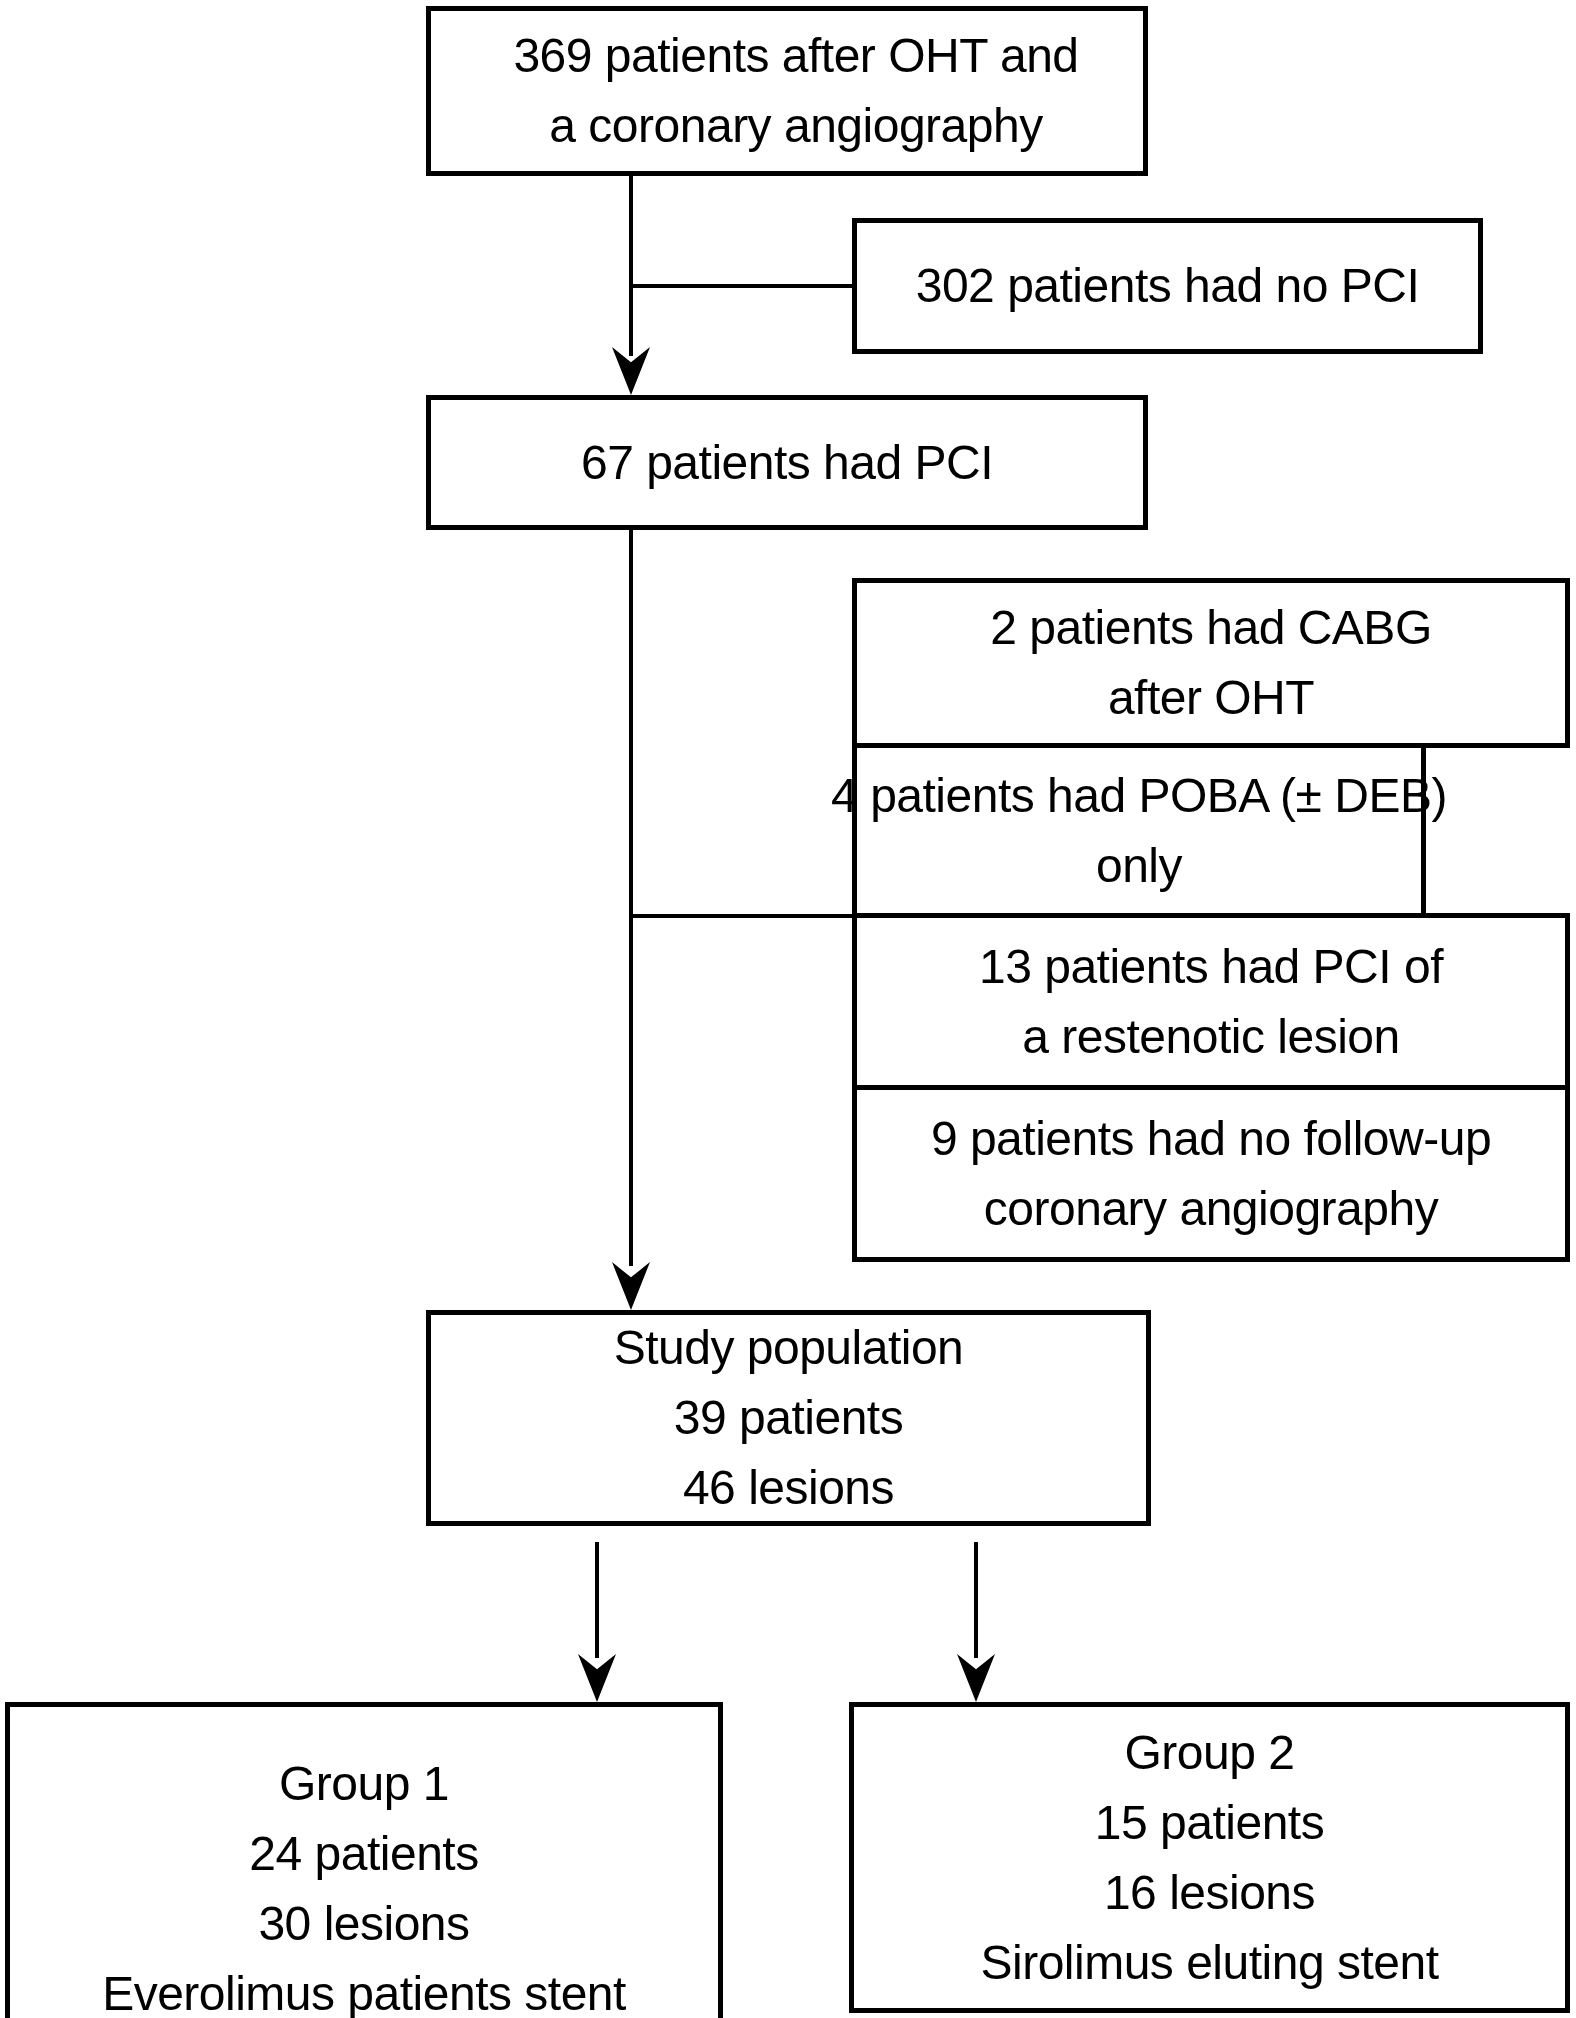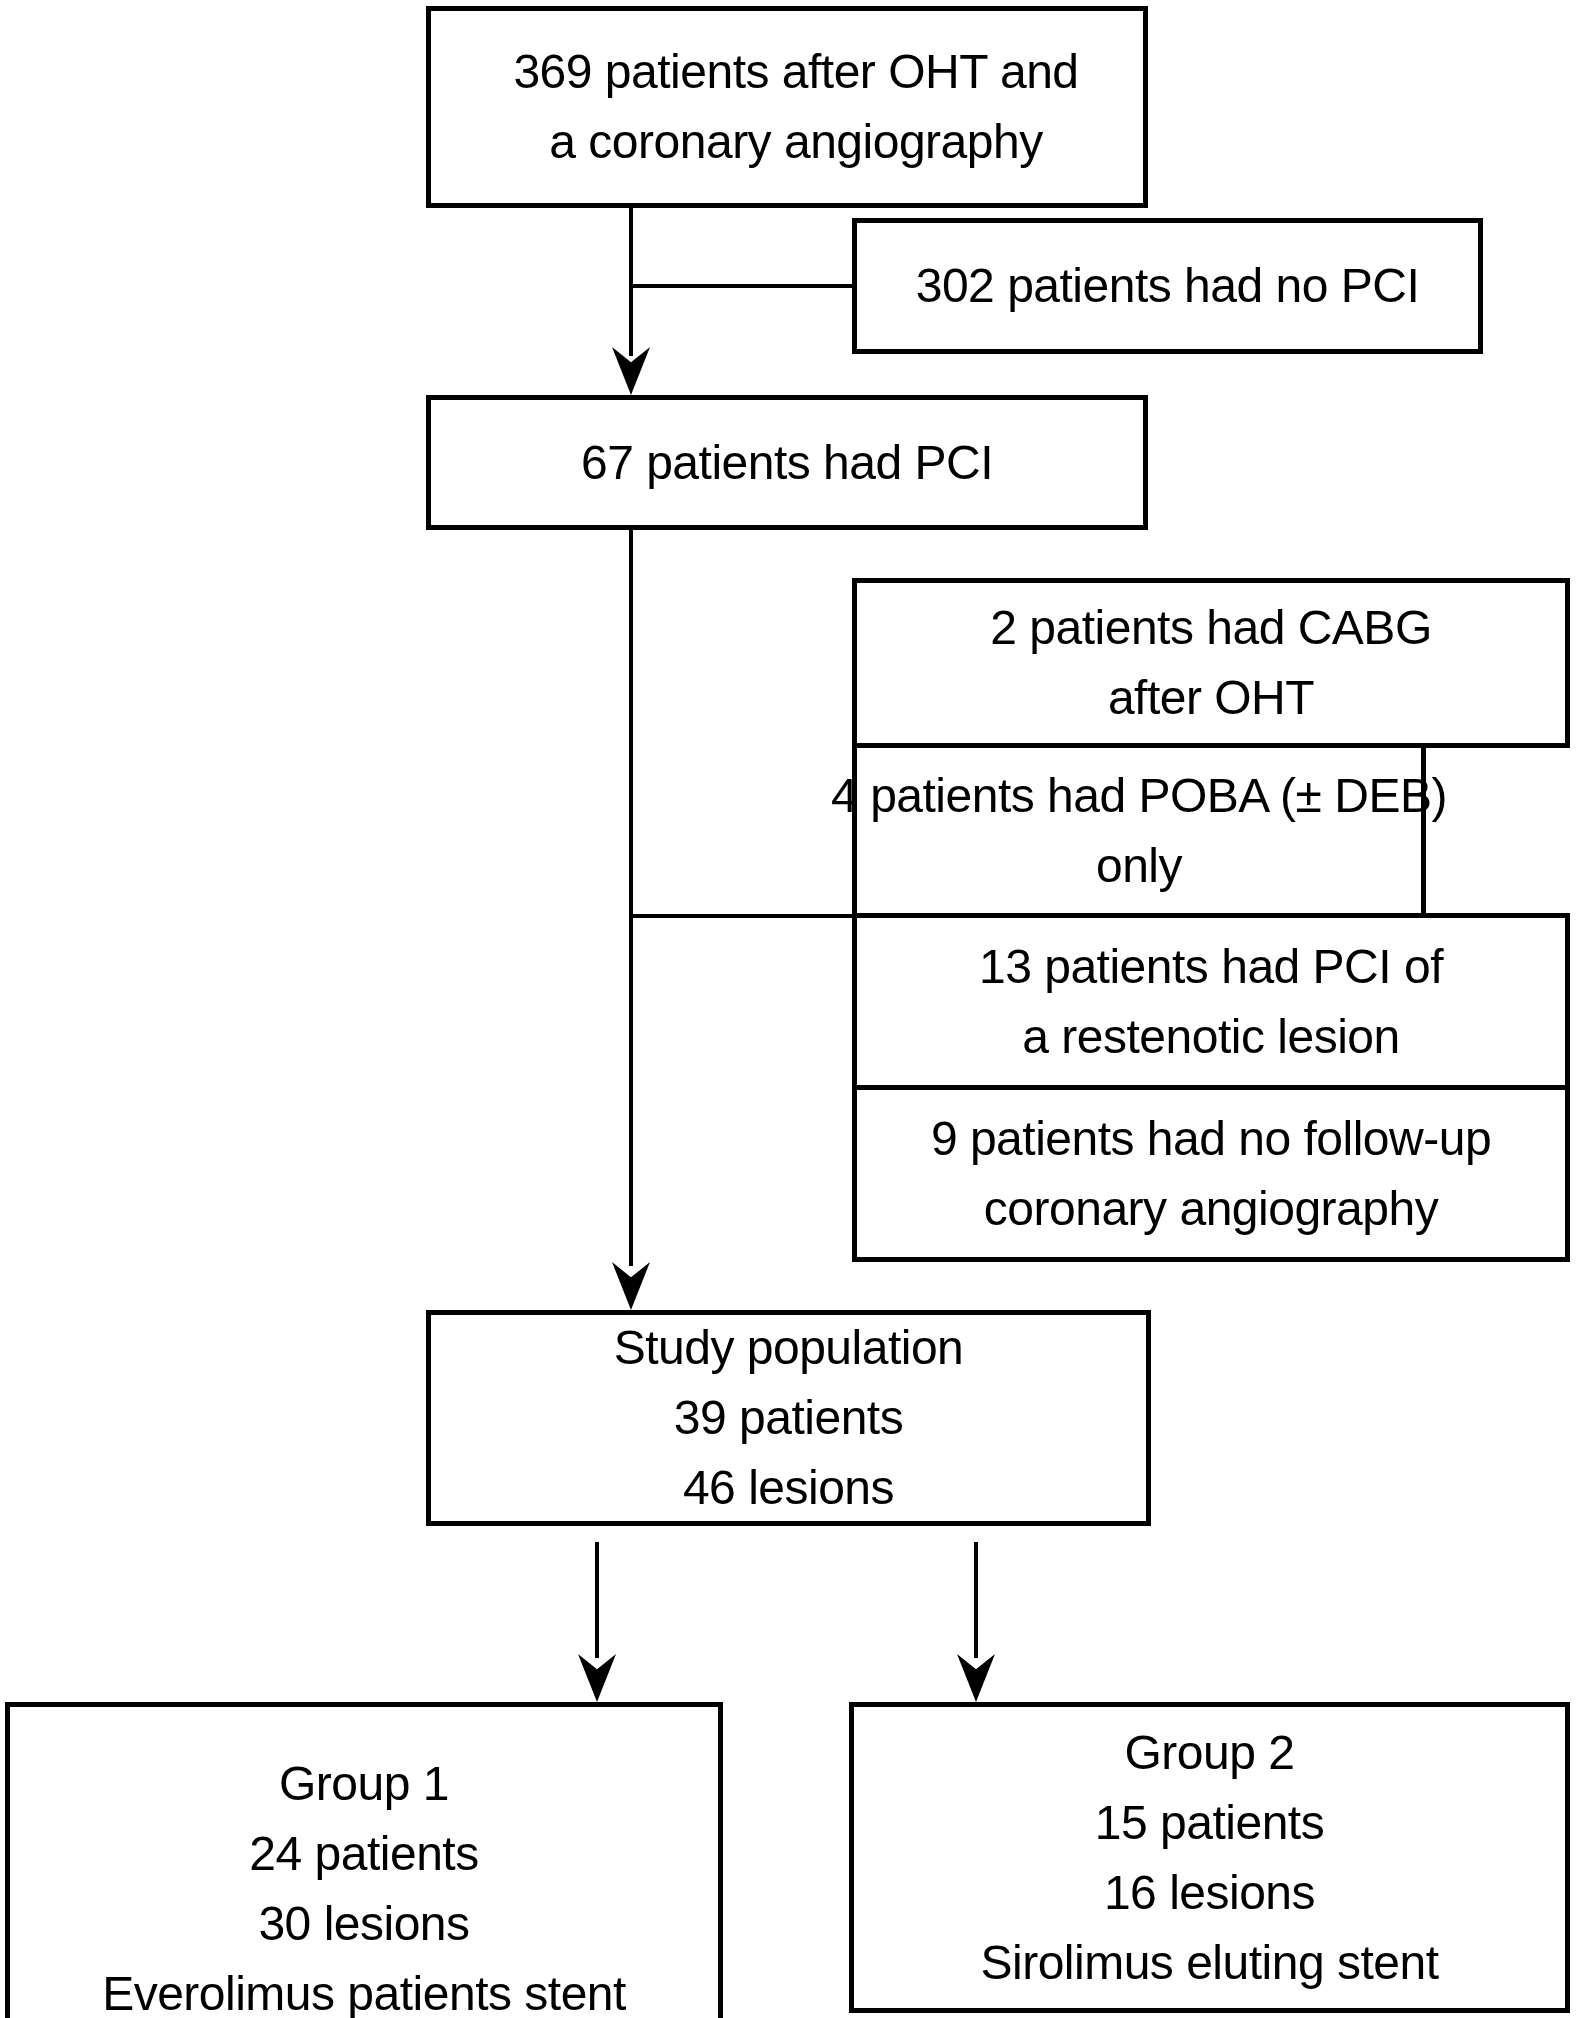--- a/index.html
+++ b/index.html
@@ -37,21 +37,21 @@
     background: #000000;
   }
   .arrowhead {
     position: absolute;
     width: 38px;
     height: 48px;
     background: #000000;
     clip-path: polygon(0 0, 50% 32%, 100% 0, 50% 100%);
   }
   
-  #node-initial        { left: 426px;  top: 6px;    width: 722px; height: 202px; padding-left: 18px; }
+  #node-initial        { left: 426px;  top: 6px;    width: 722px; height: 170px; padding-left: 18px; }
   #node-no-pci         { left: 852px;  top: 218px;  width: 631px; height: 136px; }
   #node-had-pci        { left: 426px;  top: 395px;  width: 722px; height: 135px; }
   #node-excl-cabg      { left: 852px;  top: 578px;  width: 718px; height: 170px; }
   #node-excl-poba      { left: 852px;  top: 743px;  width: 574px; height: 175px; }
   #node-excl-restenotic{ left: 852px;  top: 913px;  width: 718px; height: 177px; }
   #node-excl-no-fu     { left: 852px;  top: 1085px; width: 718px; height: 177px; }
   #node-study          { left: 426px;  top: 1310px; width: 725px; height: 216px; }
   #node-group1         { left: 5px;    top: 1702px; width: 718px; height: 374px; }
   #node-group2         { left: 849px;  top: 1702px; width: 721px; height: 311px; }
   

